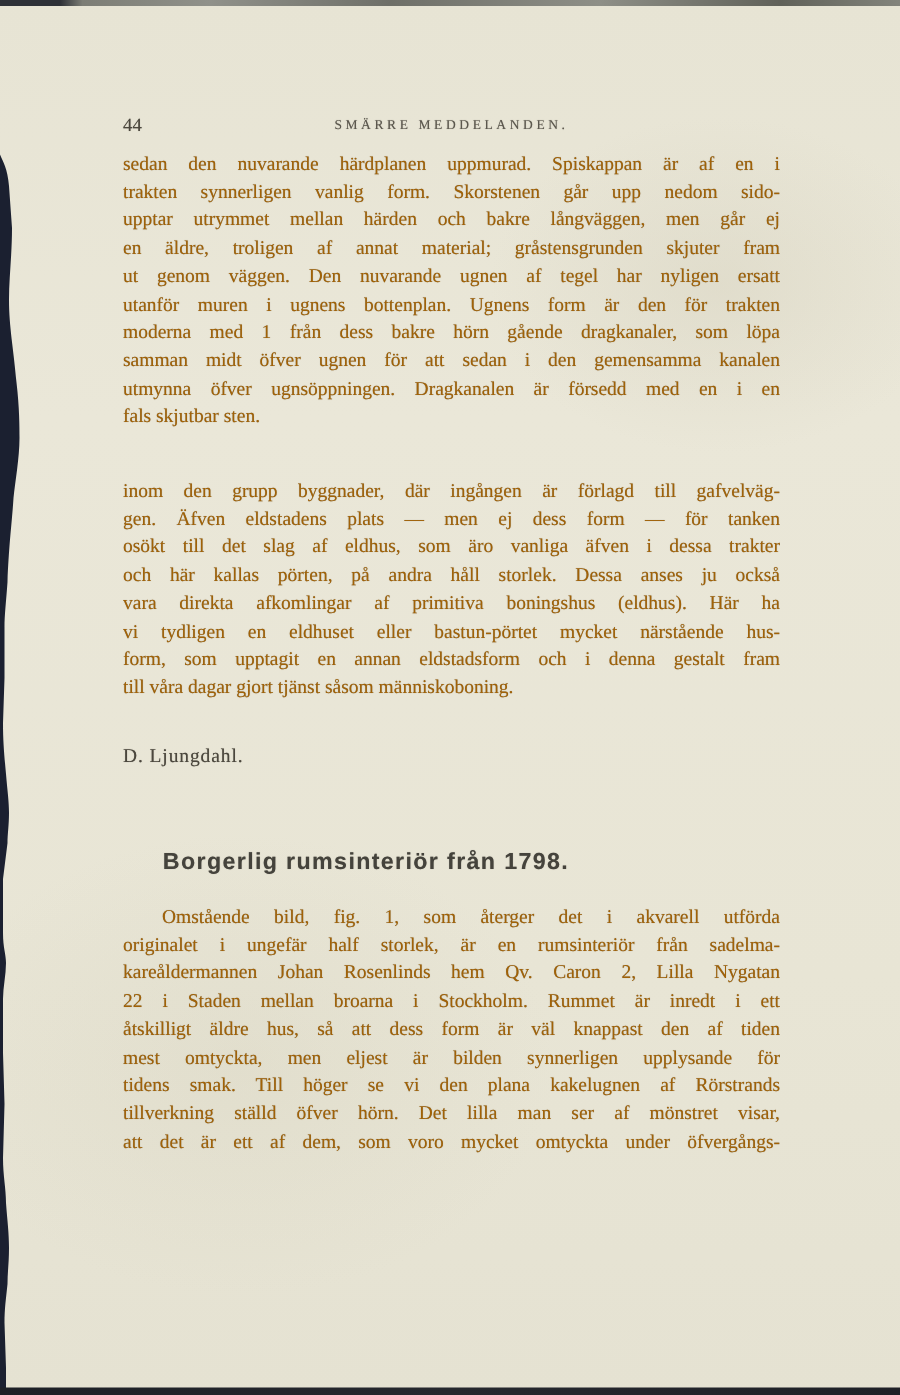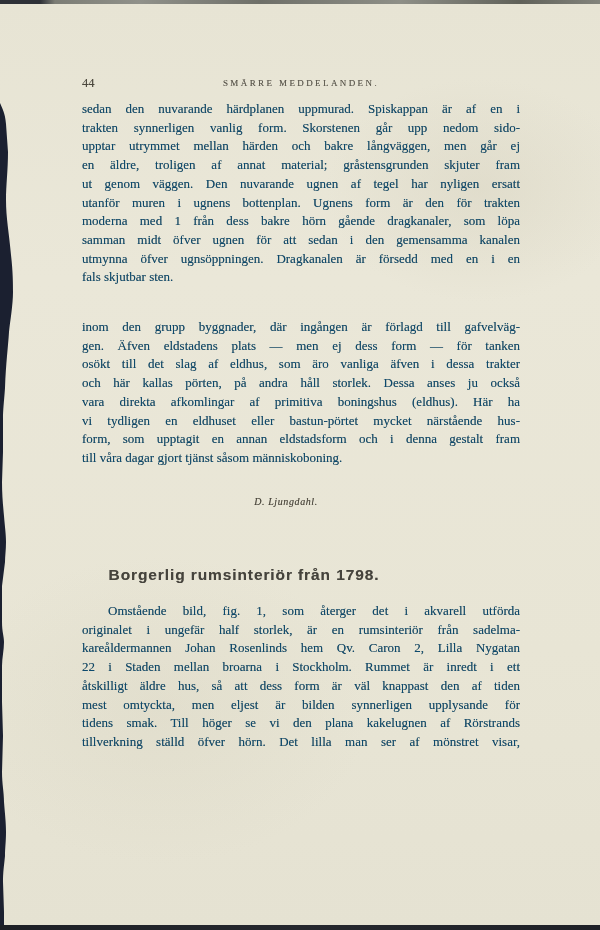--- a/index.html
+++ b/index.html
@@ -27,31 +27,31 @@
     position:absolute; left:0; top:0; font-size:12.5px; color:#4b473d;
     text-shadow:0 0 .5px rgba(75,71,61,.6);
   }
   .runhead {
     position:absolute; left:0; right:0; top:2px; text-align:center;
     font-size:9px; letter-spacing:2.4px; color:#5b574d;
     text-shadow:0 0 .6px rgba(90,86,76,.55);
   }
   .textblock { position:absolute; left:82px; width:438px; }
   .line {
-    font-size:13px; line-height:18.7px; color:#0c4a6e;
+    font-size:13px; line-height:18.7px; color:#a16207;
     text-align:justify; text-align-last:justify;
     white-space:nowrap; overflow:hidden;
     text-shadow:0 0 .5px rgba(75,71,61,.55);
   }
   .line.noj { text-align-last:left; }
   .line.indent { text-indent:26px; }
   .signature {
     position:absolute; top:496px; left:82px; width:438px; box-sizing:border-box;
-    padding-right:30px; text-align:center; font-style:italic;
-    font-size:10px; letter-spacing:.6px; color:#4b473d;
+    padding-right:30px; text-align:left; 
+    font-size:13px; letter-spacing:.6px; color:#4b473d;
     text-shadow:0 0 .5px rgba(75,71,61,.55);
   }
   .article-title {
     position:absolute; top:566px; left:0; width:488px; text-align:center;
     font-family:"Liberation Sans", sans-serif; font-weight:bold;
     font-size:15.5px; letter-spacing:.9px; color:#45433c;
     text-shadow:0 0 .5px rgba(69,67,60,.5);
   }
 </style>
 </head>
@@ -103,15 +103,16 @@
 
 <div class="textblock" style="top:602px">
   <div class="line indent">Omstående bild, fig. 1, som återger det i akvarell utförda</div>
   <div class="line">originalet i ungefär half storlek, är en rumsinteriör från sadelma-</div>
   <div class="line">kareåldermannen Johan Rosenlinds hem Qv. Caron 2, Lilla Nygatan</div>
   <div class="line">22 i Staden mellan broarna i Stockholm. Rummet är inredt i ett</div>
   <div class="line">åtskilligt äldre hus, så att dess form är väl knappast den af tiden</div>
   <div class="line">mest omtyckta, men eljest är bilden synnerligen upplysande för</div>
   <div class="line">tidens smak. Till höger se vi den plana kakelugnen af Rörstrands</div>
   <div class="line">tillverkning ställd öfver hörn. Det lilla man ser af mönstret visar,</div>
+  <div class="line">att det är ett af dem, som voro mycket omtyckta under öfvergångs-</div>
 </div>
 
 <div class="bottom-edge"></div>
 
 </body></html>

